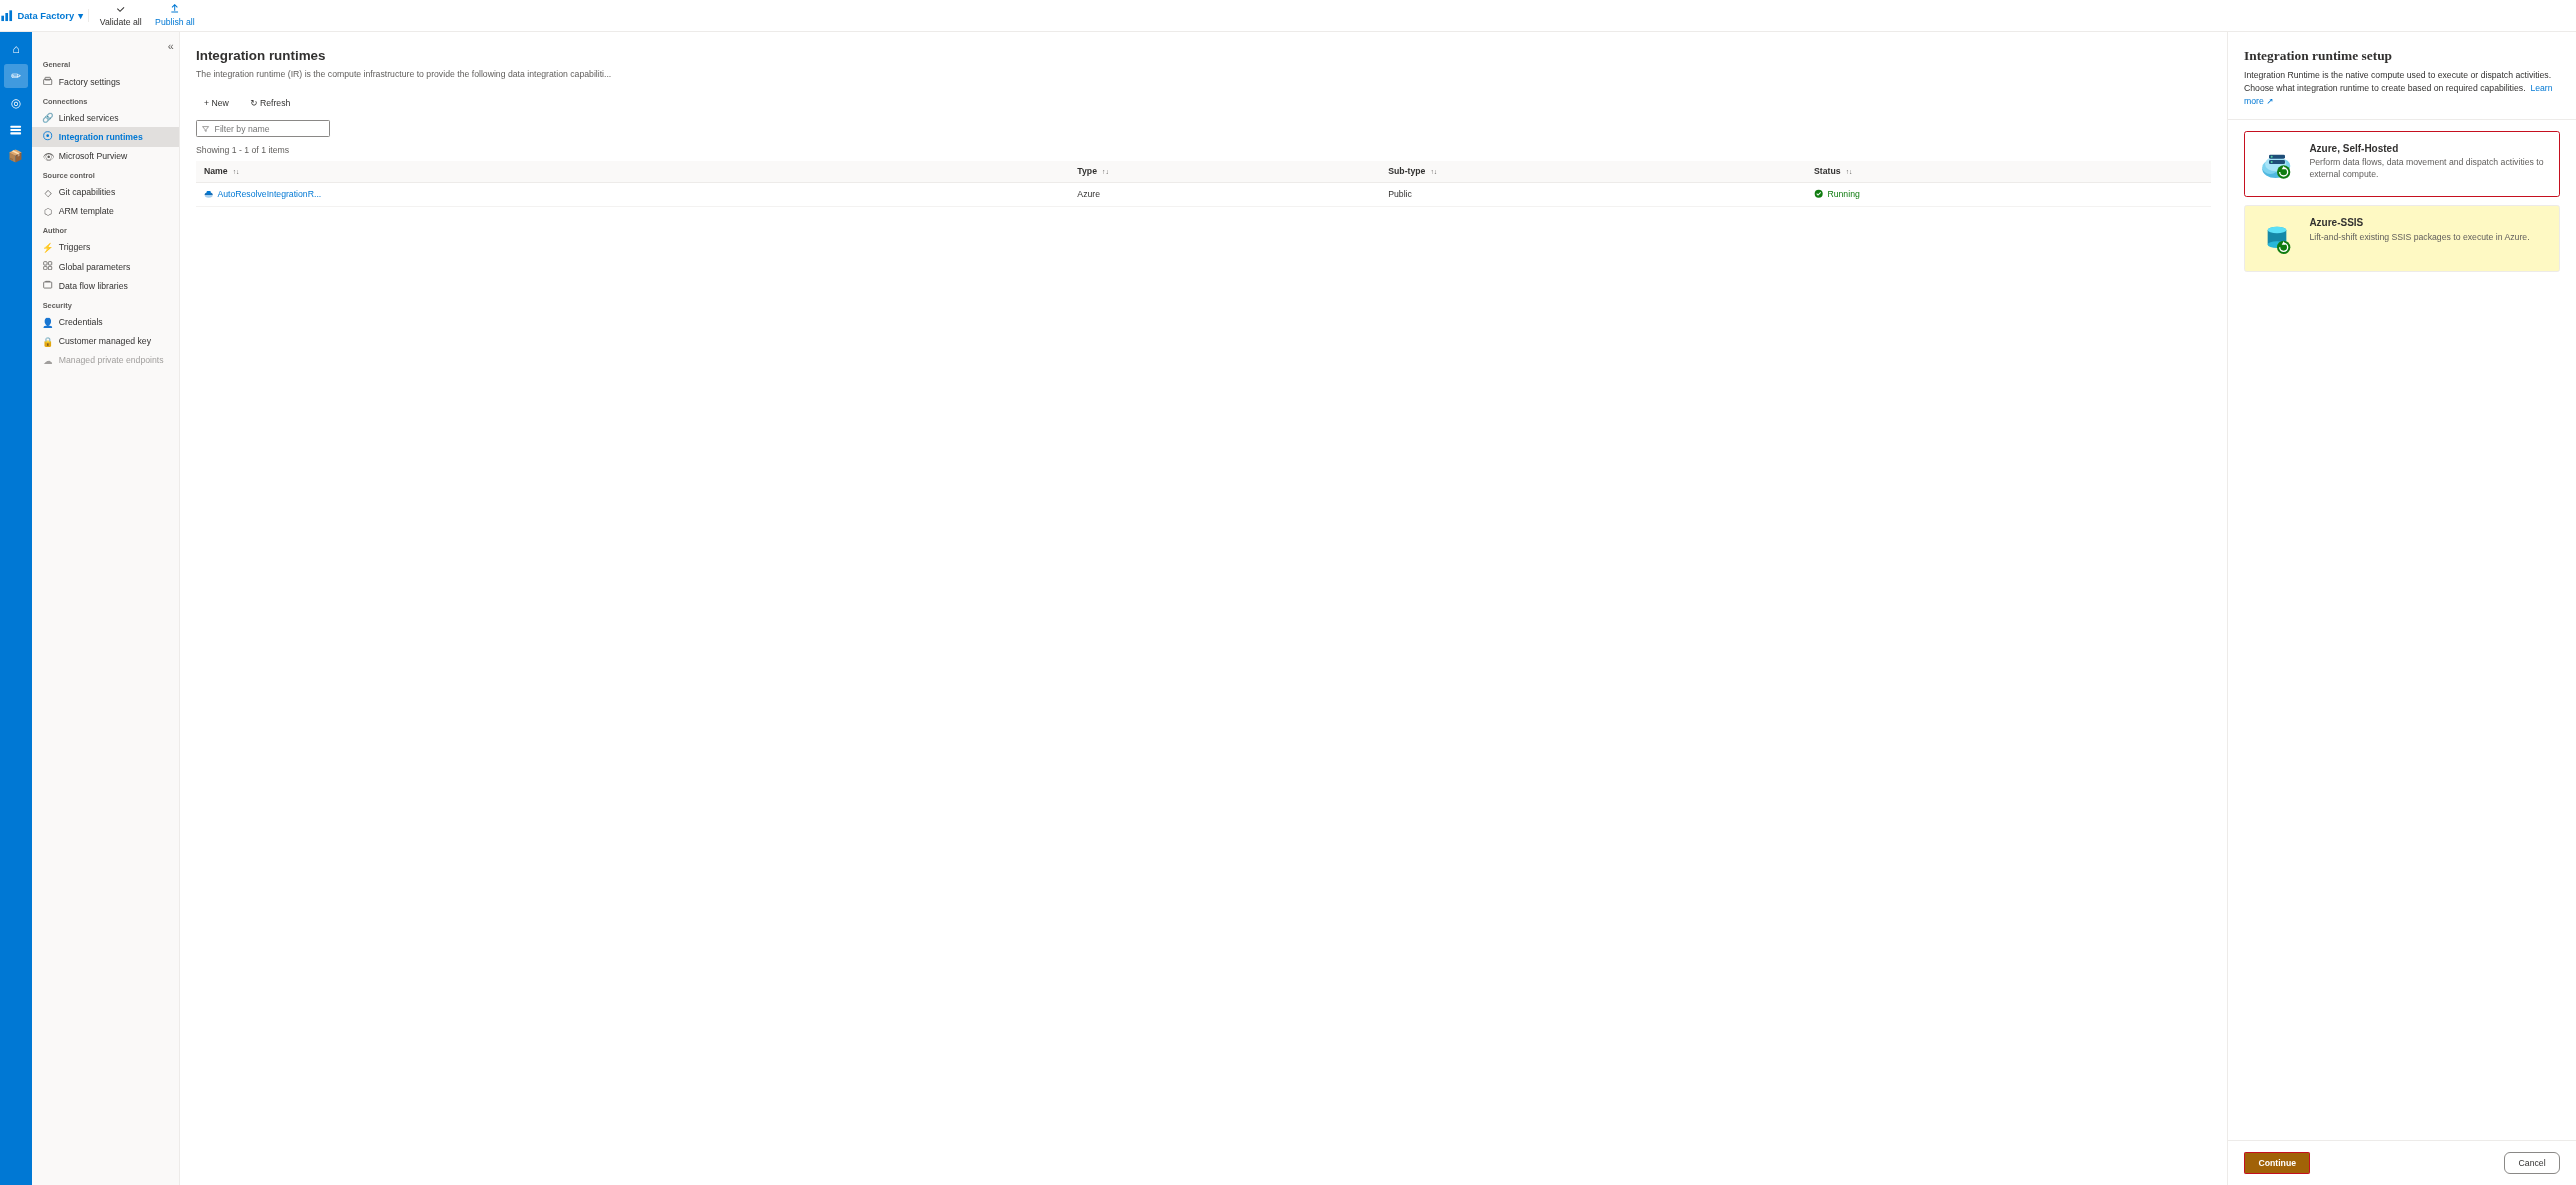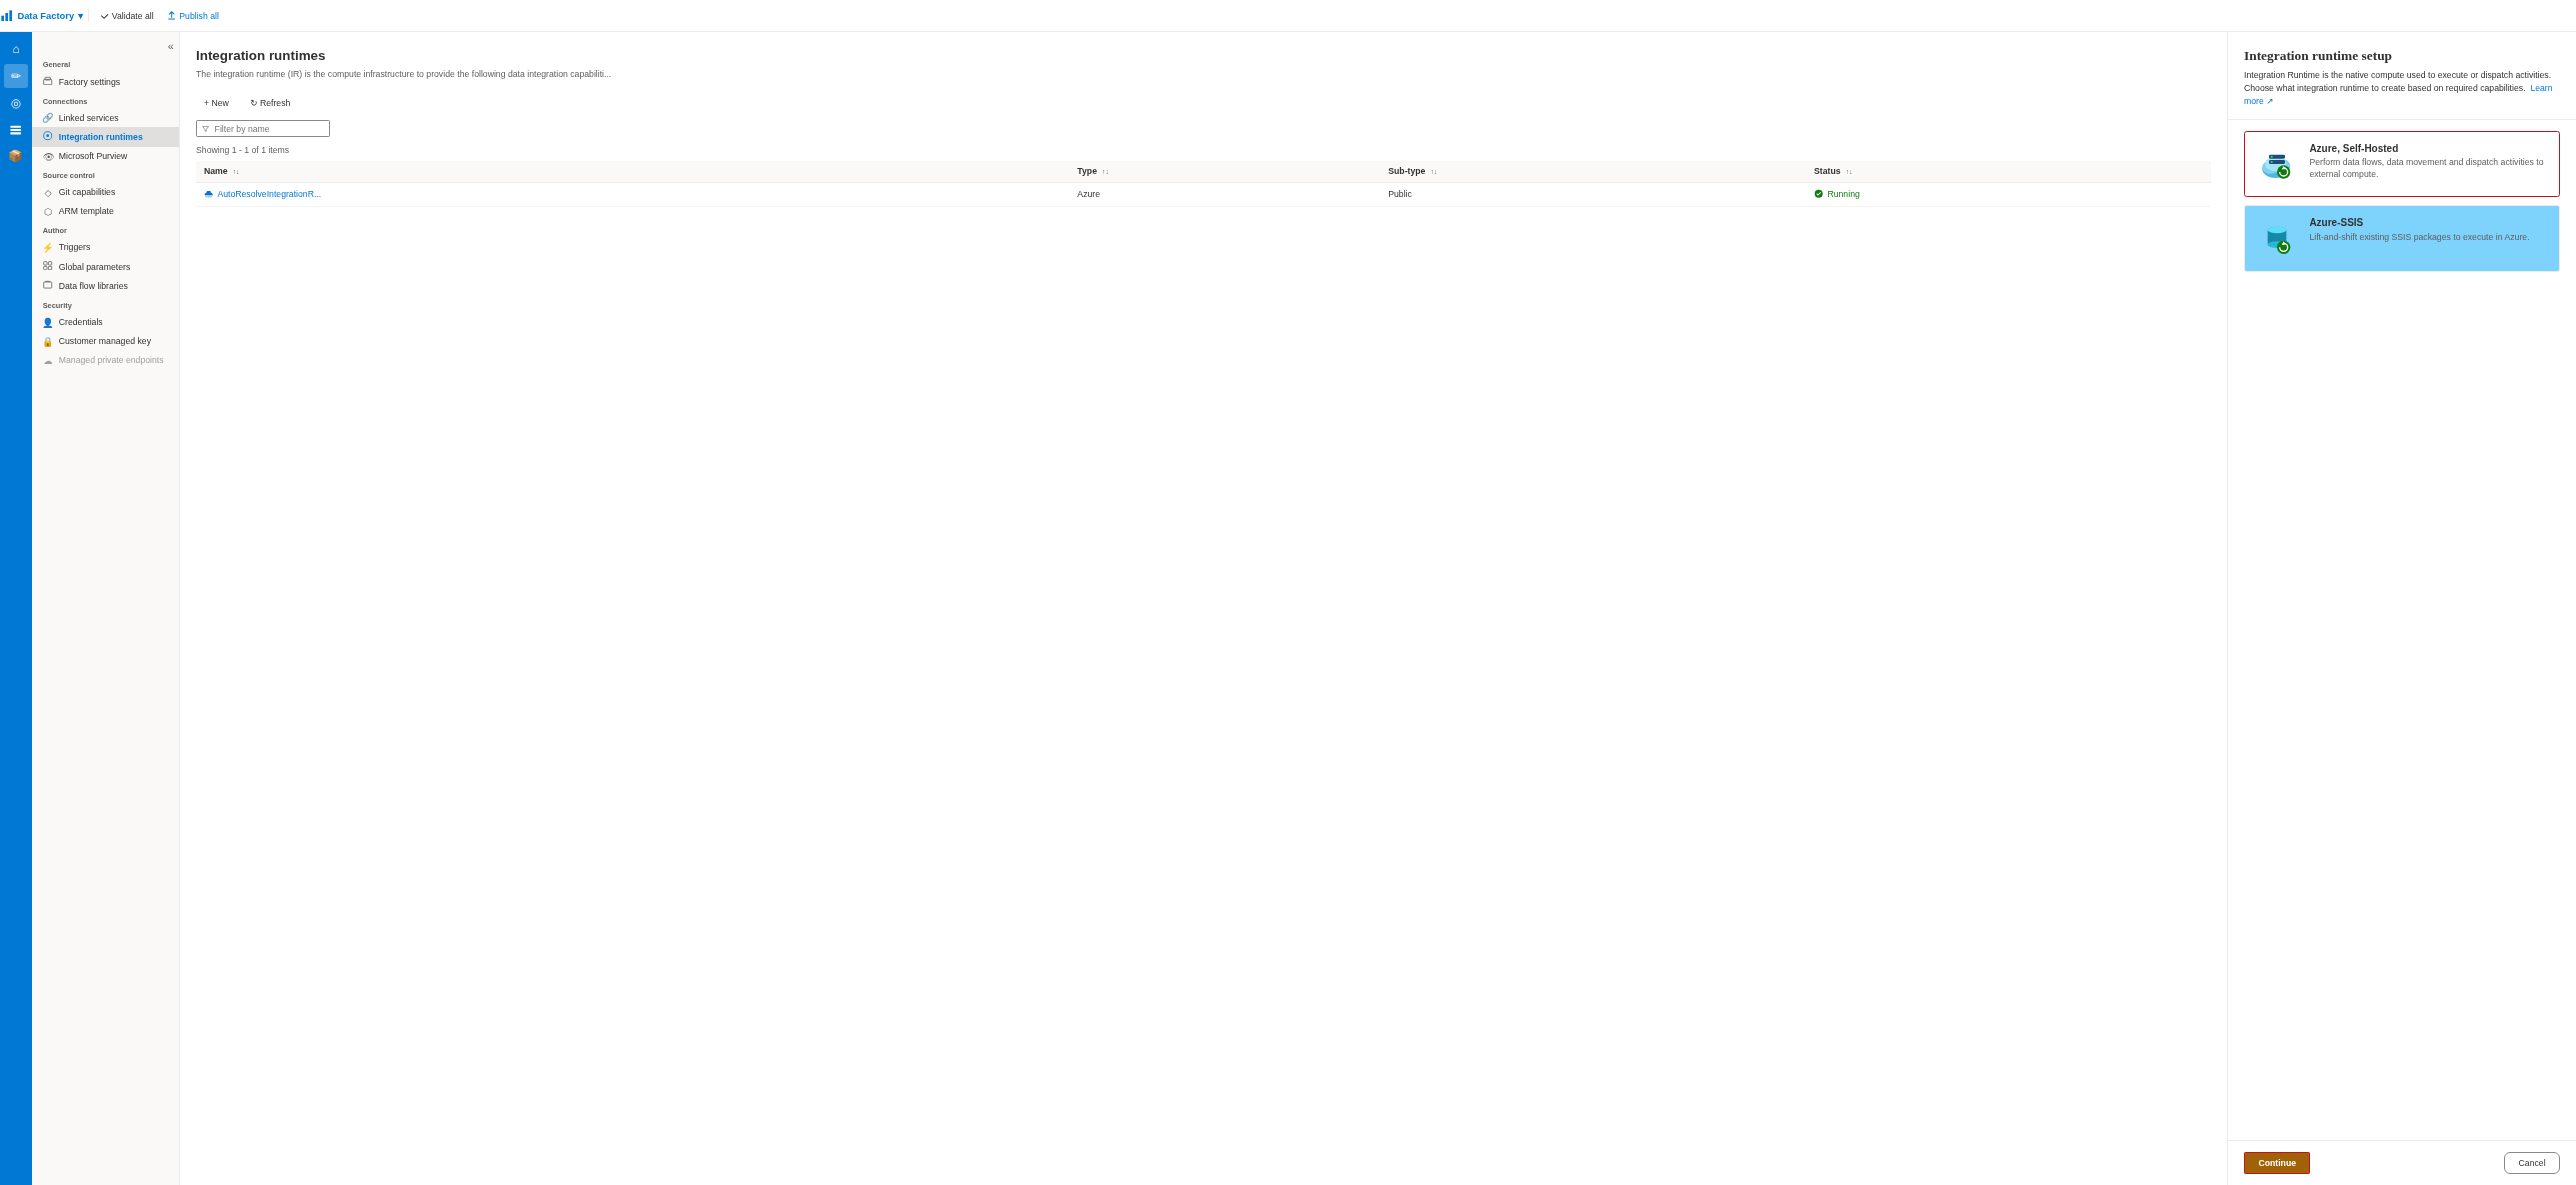--- a/index.html
+++ b/index.html
@@ -7,21 +7,21 @@
 
     
     .top-bar {
       display: flex; align-items: center; height: 32px; background: #fff;
       border-bottom: 0.7px solid #edebe9; padding: 0 0; gap: 10.7px; flex-shrink: 0;
     }
     .top-bar-left { display: flex; align-items: center; gap: 5.4px; }
     .top-bar-brand { display: flex; align-items: center; gap: 4px; font-size: 9.4px; font-weight: 600; color: #0078d4; cursor: pointer; }
     .top-bar-divider { width: 0.7px; height: 13.4px; background: #edebe9; }
     .top-bar-actions { display: flex; align-items: center; gap: 2.7px; }
-    .top-bar-btn { display: flex; align-items: center; gap: 2.7px; padding: 2.7px 5.4px; border: none; background: transparent; cursor: pointer; font-size: 8.7px; color: #323130; border-radius: 1.3px; }
+    .top-bar-btn { display: flex; align-items: center; gap: 2.7px; padding: 2.7px 5.4px; border: none; background: transparent; cursor: pointer; font-size: 8.7px; color: #323130; border-radius: 1.3px; flex-direction: column; }
     .top-bar-btn.publish-btn { color: #0078d4; }
 
     
     .main-layout { display: flex; flex: 1; overflow: hidden; }
 
     
     .icon-rail {
       width: 32px; background: #0078d4; display: flex; flex-direction: column; align-items: center;
       padding-top: 5.4px; gap: 2.7px; flex-shrink: 0;
     }
@@ -87,21 +87,21 @@
     }
     .right-panel-header { padding: 16px 16px 10.7px; border-bottom: 0.7px solid #edebe9; }
     .right-panel-title { font-size: 13.4px; font-weight: 600; color: #323130; margin-bottom: 5.4px; font-family: Liberation Serif, serif; }
     .right-panel-desc { font-size: 8.7px; color: #323130; line-height: 1.5; }
     .learn-more { color: #0078d4; cursor: pointer; text-decoration: none; }
     .right-panel-body { flex: 1; padding: 10.7px 16px; overflow-y: auto; display: flex; flex-direction: column; gap: 8px; }
 
     
     .ir-card {
       display: flex; align-items: flex-start; gap: 10.7px; padding: 10.7px;
-      border: 1.3px solid #edebe9; border-radius: 2.7px; cursor: pointer; background: #7dd3fc;
+      border: 1.3px solid #edebe9; border-radius: 2.7px; cursor: pointer; background: #fef9c3;
     }
     .ir-card.selected { border-color: #c50f1f; background: #fff; }
     .ir-card-icon { width: 43px; height: 43px; flex-shrink: 0; display: flex; align-items: center; justify-content: center; }
     .ir-card-content { flex: 1; }
     .ir-card-title { font-size: 10px; font-weight: 600; color: #323130; margin-bottom: 2.7px; }
     .ir-card-desc { font-size: 8.7px; color: #605e5c; line-height: 1.4; }
 
     
     .right-panel-footer {
       padding: 10.7px 16px; border-top: 0.7px solid #edebe9;

